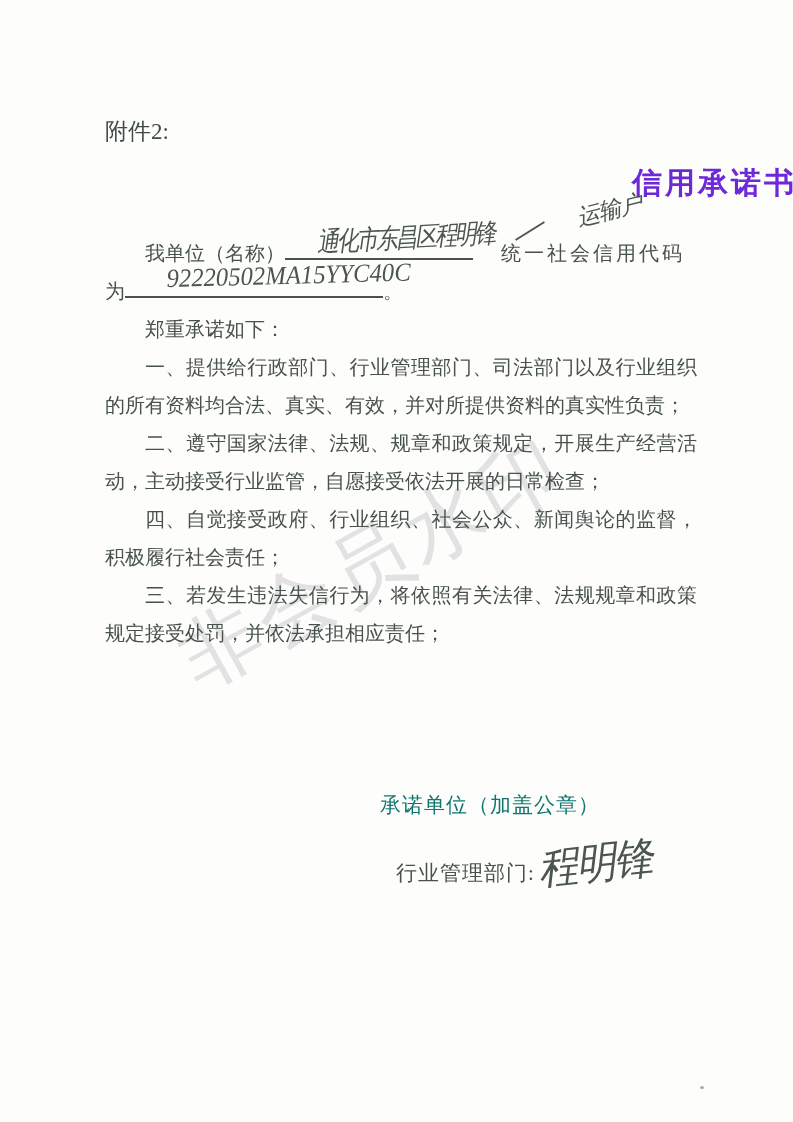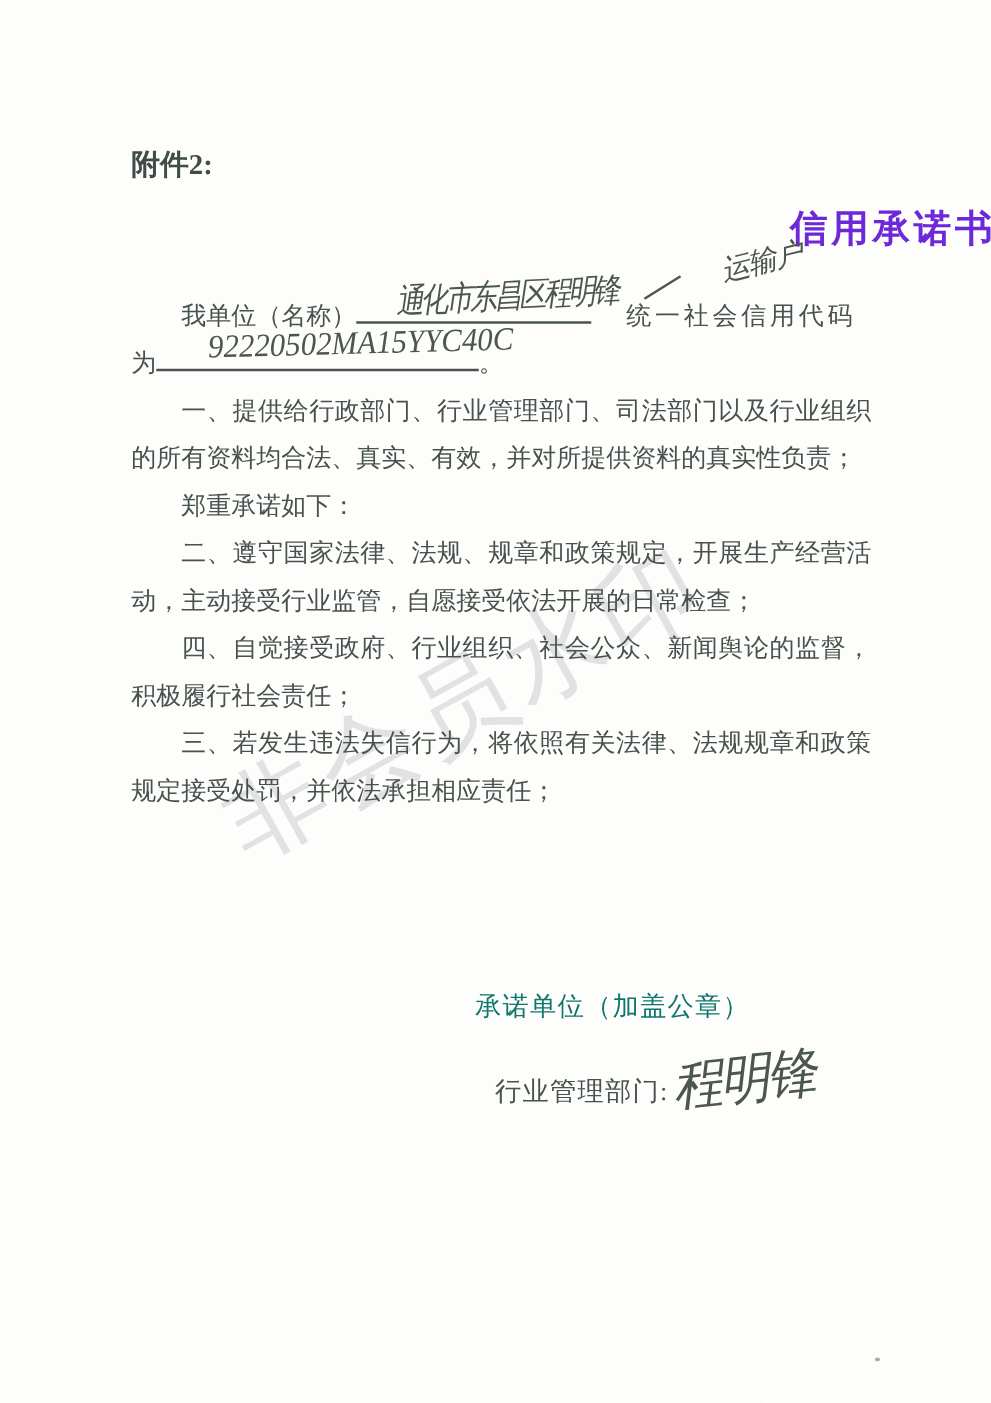--- a/index.html
+++ b/index.html
@@ -32,21 +32,21 @@
     font-family: "Liberation Serif", "DejaVu Serif", serif;
     user-select: none;
   }
 
   
   .attachment {
     position: absolute;
     left: 105px;
     top: 116px;
     font-size: 23px;
-    font-weight: bold;
+    font-weight: normal;
     color: #414c47;
     z-index: 2;
   }
 
   .doc-title {
     position: absolute;
     left: 4px;
     top: 163px;
     width: 100%;
     text-align: right;
@@ -173,23 +173,23 @@
   <div class="watermark">非会员水印</div>
 
   <div class="attachment">附件2:</div>
 
   <div class="doc-title">信用承诺书</div>
 
   <div class="doc-body">
 
     <p><span>我单位（名称）</span><span class="blank name-line"><span class="hw name-hw">通化市东昌区程明锋</span><span class="hw insertion">运输户</span><span class="insert-stroke"></span></span><span class="suffix">统一社会信用代码</span><br><span>为</span><span class="blank code-line"><span class="hw code-hw">92220502MA15YYC40C</span></span><span>。</span></p>
 
+    <p>郑重承诺如下：</p>
+
     <p>一、提供给行政部门、行业管理部门、司法部门以及行业组织的所有资料均合法、真实、有效，并对所提供资料的真实性负责；</p>
-
-    <p>郑重承诺如下：</p>
     <p>二、遵守国家法律、法规、规章和政策规定，开展生产经营活动，主动接受行业监管，自愿接受依法开展的日常检查；</p>
     <p>四、自觉接受政府、行业组织、社会公众、新闻舆论的监督，积极履行社会责任；</p>
     <p>三、若发生违法失信行为，将依照有关法律、法规规章和政策规定接受处罚，并依法承担相应责任；</p>
 
   </div>
 
   <div class="sig-unit">承诺单位（加盖公章）</div>
 
   <div class="sig-row"><span>行业管理部门:</span><span class="hw signature-hw">程明锋</span></div>
 

